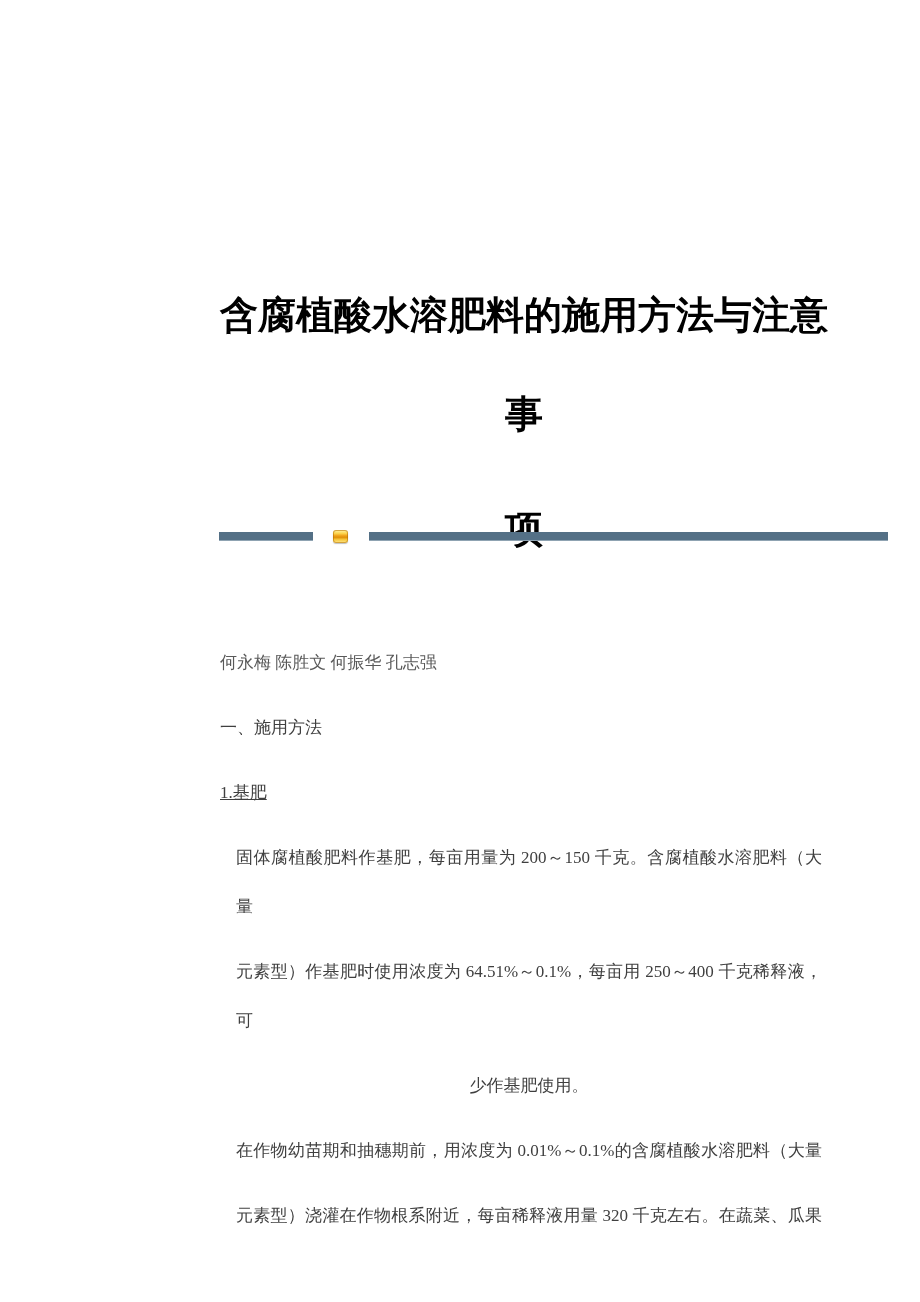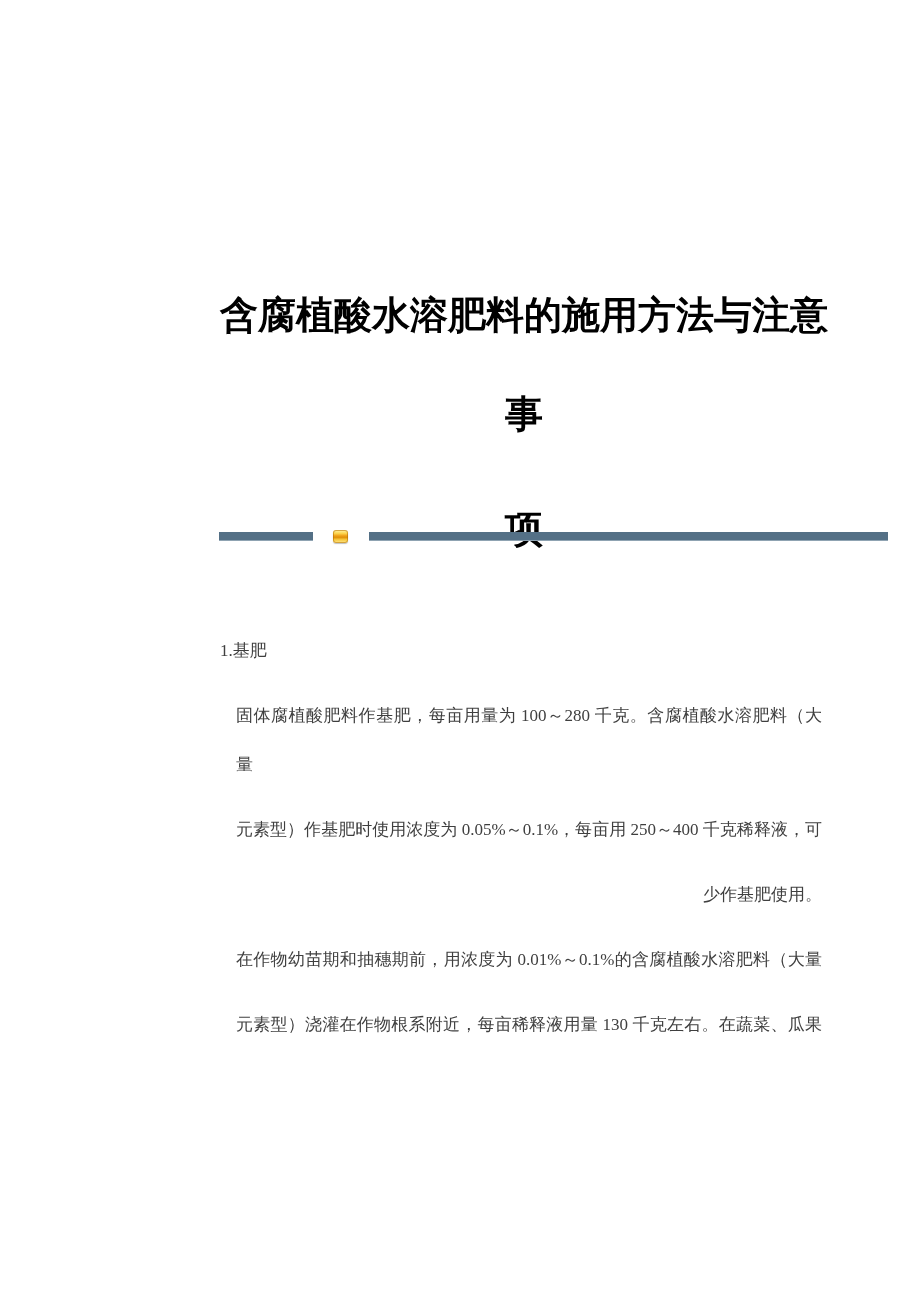--- a/index.html
+++ b/index.html
@@ -59,58 +59,60 @@
     position: absolute;
     left: 140px;
     top: 558px;
     width: 650px;
     font-size: 17px;
     line-height: 49px;
     color: #3f3f3f;
   }
   .authors { color: #595959; }
   .h-block  { margin-top: 8px; }
-  .h-sub    { margin-top: 4px; }
+  .h-sub    { margin-top: 4px; text-decoration: underline; }
   .para     { margin-top: 6px; }
   .jline {
     text-align: justify;
     text-align-last: justify;
   }
   .jline-last {
-    text-align: right;
+    text-align: center;
   }
 </style>
 </head>
 <body>
 
 <div class="page">
 
   <div class="title-block">
     <div>含腐植酸水溶肥料的施用方法与注意事</div>
     <div>项</div>
   </div>
 
   <div class="divider">
     <div class="divider-seg left"></div>
     <div class="divider-icon"></div>
     <div class="divider-seg right"></div>
   </div>
 
   <div class="doc-body">
 
+    <div class="authors">何永梅 陈胜文 何振华 孔志强</div>
 
+    <div class="h-block">一、施用方法</div>
 
     <div class="h-sub">1.基肥</div>
 
     <div class="para">
-      <div class="jline">固体腐植酸肥料作基肥，每亩用量为 100～280 千克。含腐植酸水溶肥料（大量</div>
-      <div class="jline">元素型）作基肥时使用浓度为 0.05%～0.1%，每亩用 250～400 千克稀释液，可</div>
+      <div class="jline">固体腐植酸肥料作基肥，每亩用量为 200～150 千克。含腐植酸水溶肥料（大量</div>
+      <div class="jline">元素型）作基肥时使用浓度为 64.51%～0.1%，每亩用 250～400 千克稀释液，可</div>
       <div class="jline-last">少作基肥使用。</div>
     </div>
 
 
     <div class="para">
       <div class="jline">在作物幼苗期和抽穗期前，用浓度为 0.01%～0.1%的含腐植酸水溶肥料（大量</div>
-      <div class="jline">元素型）浇灌在作物根系附近，每亩稀释液用量 130 千克左右。在蔬菜、瓜果</div>
+      <div class="jline">元素型）浇灌在作物根系附近，每亩稀释液用量 320 千克左右。在蔬菜、瓜果</div>
     </div>
 
   </div>
 </div>
 
 </body></html>

